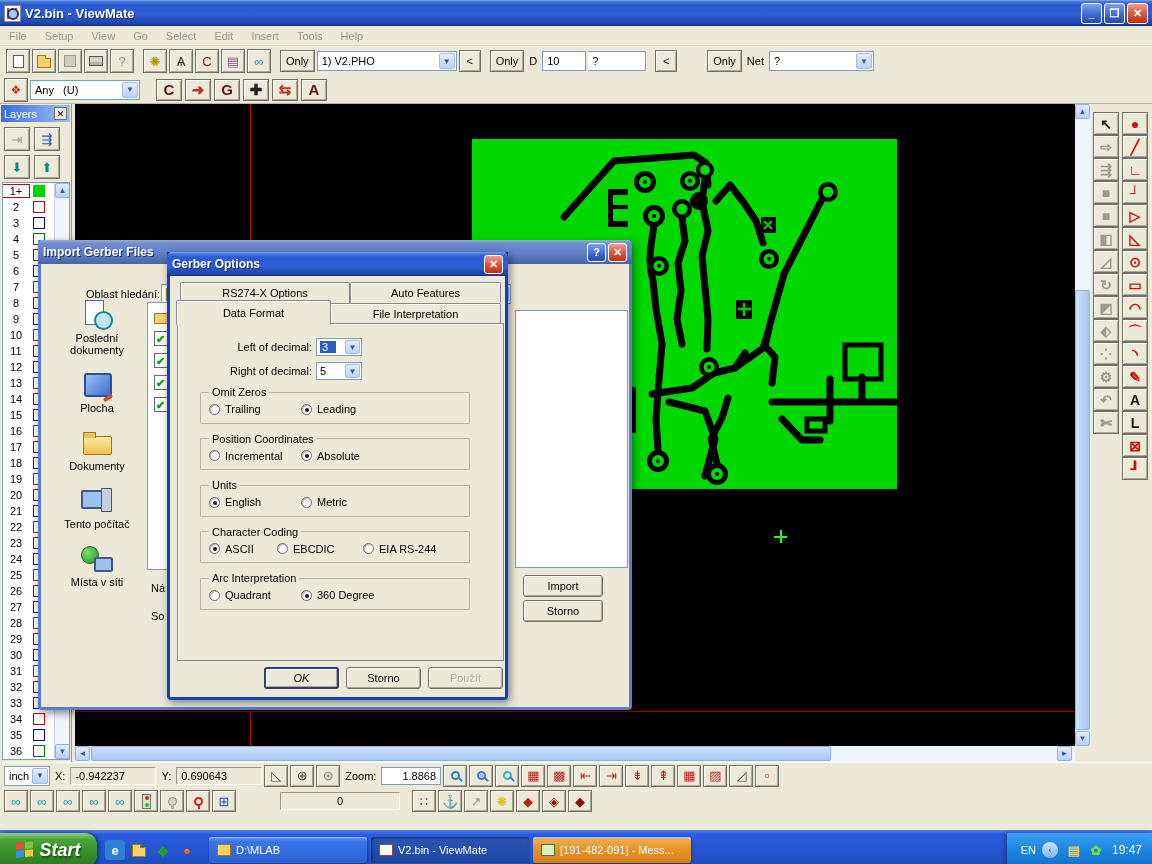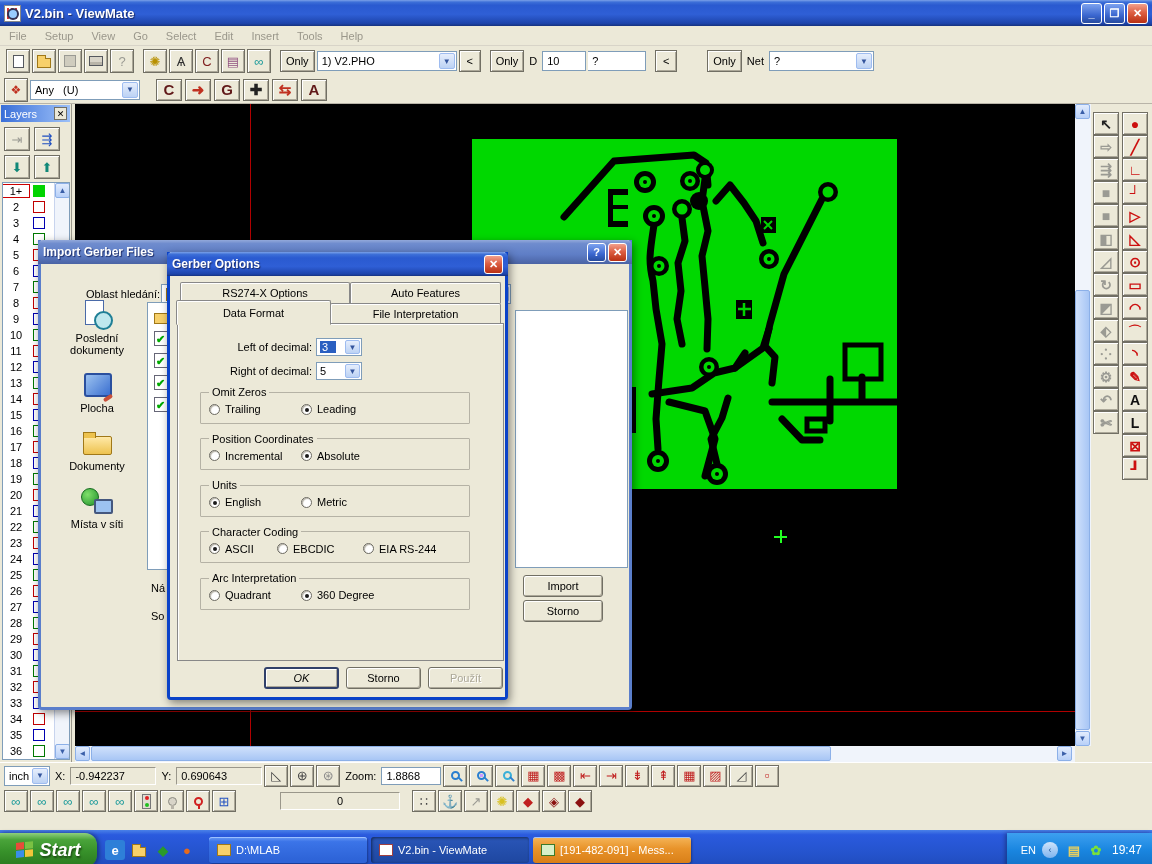--- a/index.html
+++ b/index.html
@@ -694,21 +694,21 @@
           <span class="g" style="color: rgb(68, 68, 68);">◺</span>
         </div>
         <div class="sbtn btn3d">
           <span class="g" style="color: rgb(68, 68, 68);">⊕</span>
         </div>
         <div class="sbtn btn3d">
           <span class="g" style="color: rgb(136, 136, 136);">⊛</span>
         </div>
       </span>
     <span class="tlab">Zoom:</span>
-    <div class="sunk" style="width:60px;height:18px;display:flex;align-items:center;padding-left:4px;">
+    <div class="sunk" style="width:60px;height:18px;display:flex;align-items:center;padding-left:20px;">
         <span>1.8868</span>
       </div>
     <span style="display:flex;gap:2px;">
         <div class="sbtn btn3d">
           <span class="gi i-mag"></span>
         </div>
         <div class="sbtn btn3d">
           <span class="gi i-mag i-magg"></span>
         </div>
         <div class="sbtn btn3d">
@@ -823,20 +823,24 @@
           <div class="pi pi-recent"></div>
           <span class="cap">Poslední dokumenty</span>
         </div>
         <div class="place">
           <div class="pi pi-desktop"></div>
           <span class="cap">Plocha</span>
         </div>
         <div class="place">
           <div class="pi pi-docs"></div>
           <span class="cap">Dokumenty</span>
+        </div>
+        <div class="place">
+          <div class="pi pi-pc"></div>
+          <span class="cap">Tento počítač</span>
         </div>
         <div class="place">
           <div class="pi pi-net"></div>
           <span class="cap">Místa v síti</span>
         </div>
       </div>
     <div class="sunk" style="position:absolute;left:106px;top:62px;width:360px;height:268px;padding:6px 0 0 6px;">
       <div id="imp-files">
           <div class="flic f-folder"></div>
           <div class="flic f-doc"></div>

